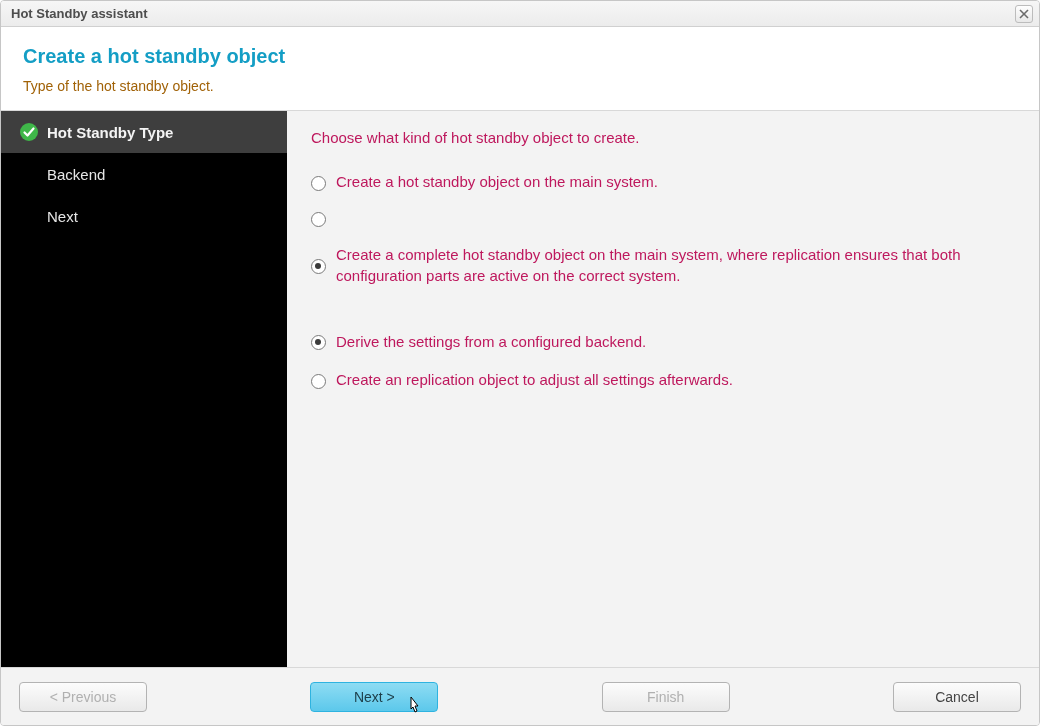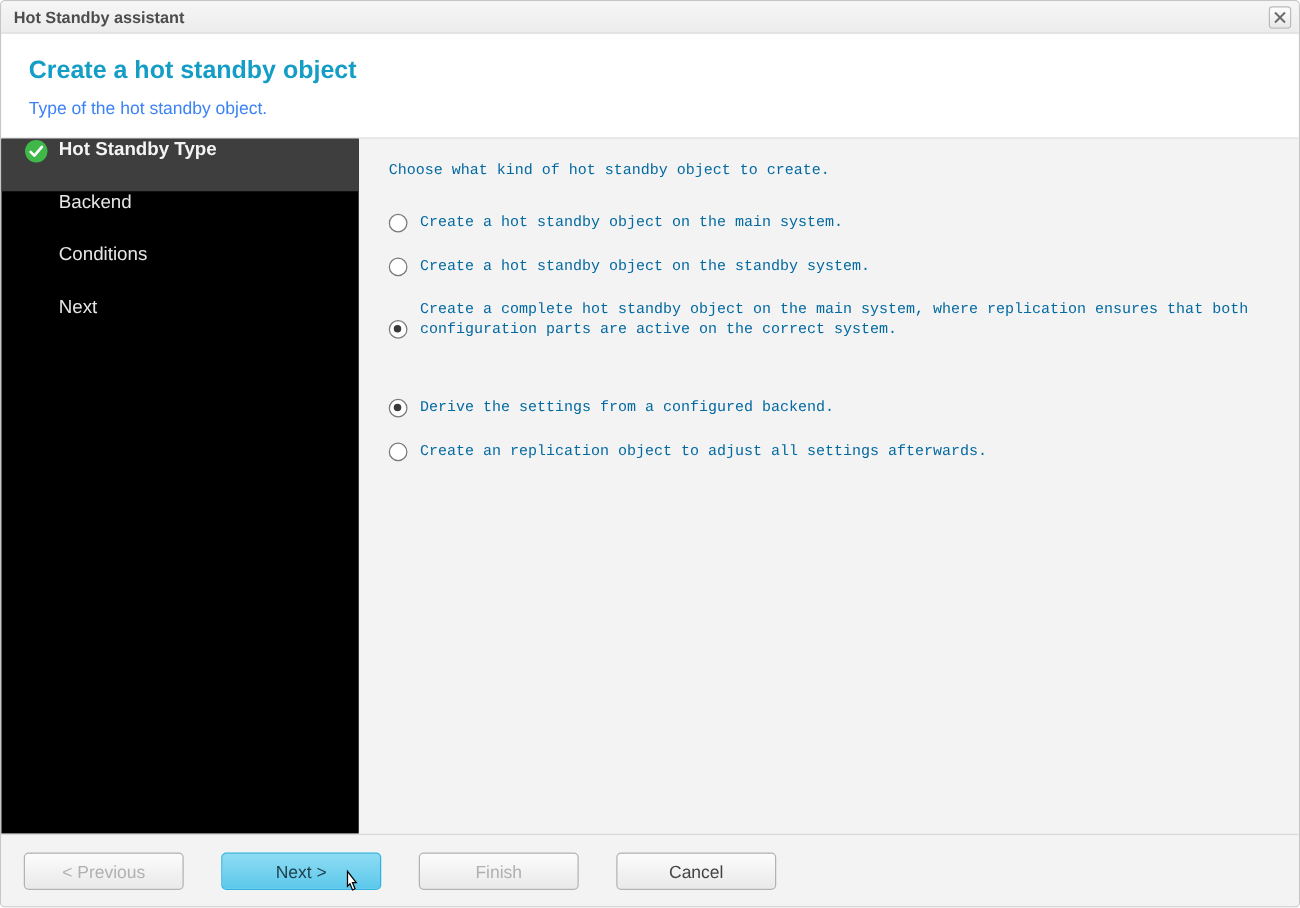--- a/index.html
+++ b/index.html
@@ -34,59 +34,58 @@
     border-bottom: 1px solid #d8d8d8;
     background: #fff;
   }
   .page-title {
     color: #149ec5;
     font-size: 20px;
     font-weight: bold;
     margin-bottom: 10px;
   }
   .page-subtitle {
-    color: #3b82f6; font-size: 14px;
+    color: #a16207; font-size: 14px;
   }
   .body-area {
     flex: 1;
     display: flex;
     background: #f3f3f3;
     min-height: 0;
   }
   .sidebar {
     width: 286px;
     background: #000;
     display: flex; flex-direction: column;
   }
   .sidebar-item {
     height: 42px;
-    display: flex; 
+    display: flex; align-items: center;
     padding: 0 14px 0 18px;
     color: #f4f4f4;
     font-size: 15px;
     cursor: default;
   }
   .sidebar-item.pending { padding-left: 46px; color: #e6e6e6; }
   .sidebar-item.active { background: #3e3e3e; font-weight: 600; }
   .check-icon {
     width: 20px; height: 20px; margin-right: 8px;
     flex: 0 0 auto;
   }
   .content {
     flex: 1;
     padding: 18px 28px 18px 24px;
-    color: #0369a1;
-    font-size: 12px;
+    color: #be185d;
+    font-size: 15px;
     overflow: auto;
-    font-family: Liberation Mono, monospace;
   }
   .instruction { margin-bottom: 26px; }
   .radio-group { margin-bottom: 46px; }
   .radio-row {
-    display: flex; align-items: flex-end;
+    display: flex; align-items: center;
     margin-bottom: 18px;
     cursor: pointer;
     margin-top: 10px;
   }
   .radio-row .r {
     flex: 0 0 auto;
     width: 15px; height: 15px;
     border: 1.5px solid #7a7a7a;
     border-radius: 50%;
     margin-top: 2px;
@@ -100,21 +99,21 @@
     left: 3px; top: 3px;
     width: 6px; height: 6px;
     background: #3a3a3a;
     border-radius: 50%;
   }
   .radio-row .lbl { line-height: 1.35; }
   .footer {
     height: 58px;
     border-top: 1px solid #d8d8d8;
     background: #f3f3f3;
-    display: flex; align-items: center; justify-content: flex-start;
+    display: flex; align-items: center; justify-content: space-between;
     gap: 30px;
     padding: 0 18px;
     position: relative;
   }
   .btn {
     width: 128px; height: 30px;
     border: 1px solid #b3b3b3;
     border-radius: 4px;
     background: linear-gradient(#fcfcfc,#e9e9e9);
     font-size: 14px;
@@ -162,38 +161,34 @@
         <svg class="check-icon" viewBox="0 0 20 20">
           <circle cx="10" cy="10" r="9" fill="#3fb749"></circle>
           <path d="M5.5 10.5 L8.5 13.5 L14.5 6.5" stroke="#fff" stroke-width="2.2" fill="none" stroke-linecap="round" stroke-linejoin="round"></path>
         </svg>
         <span>Hot Standby Type</span>
       </div>
       <div class="sidebar-item pending">
         <span>Backend</span>
       </div>
       <div class="sidebar-item pending">
-        <span>Conditions</span>
-      </div>
-      <div class="sidebar-item pending">
         <span>Next</span>
       </div>
     </div>
 
     <div class="content">
       <div class="instruction">Choose what kind of hot standby object to create.</div>
 
       <div class="radio-group">
         <div class="radio-row">
           <div class="r"></div>
           <div class="lbl">Create a hot standby object on the main system.</div>
         </div>
         <div class="radio-row">
           <div class="r"></div>
-          <div class="lbl">Create a hot standby object on the standby system.</div>
         </div>
         <div class="radio-row selected">
           <div class="r"></div>
           <div class="lbl">Create a complete hot standby object on the main system, where replication ensures that both configuration parts are active on the correct system.</div>
         </div>
       </div>
 
       <div class="radio-group">
         <div class="radio-row selected">
           <div class="r"></div>

